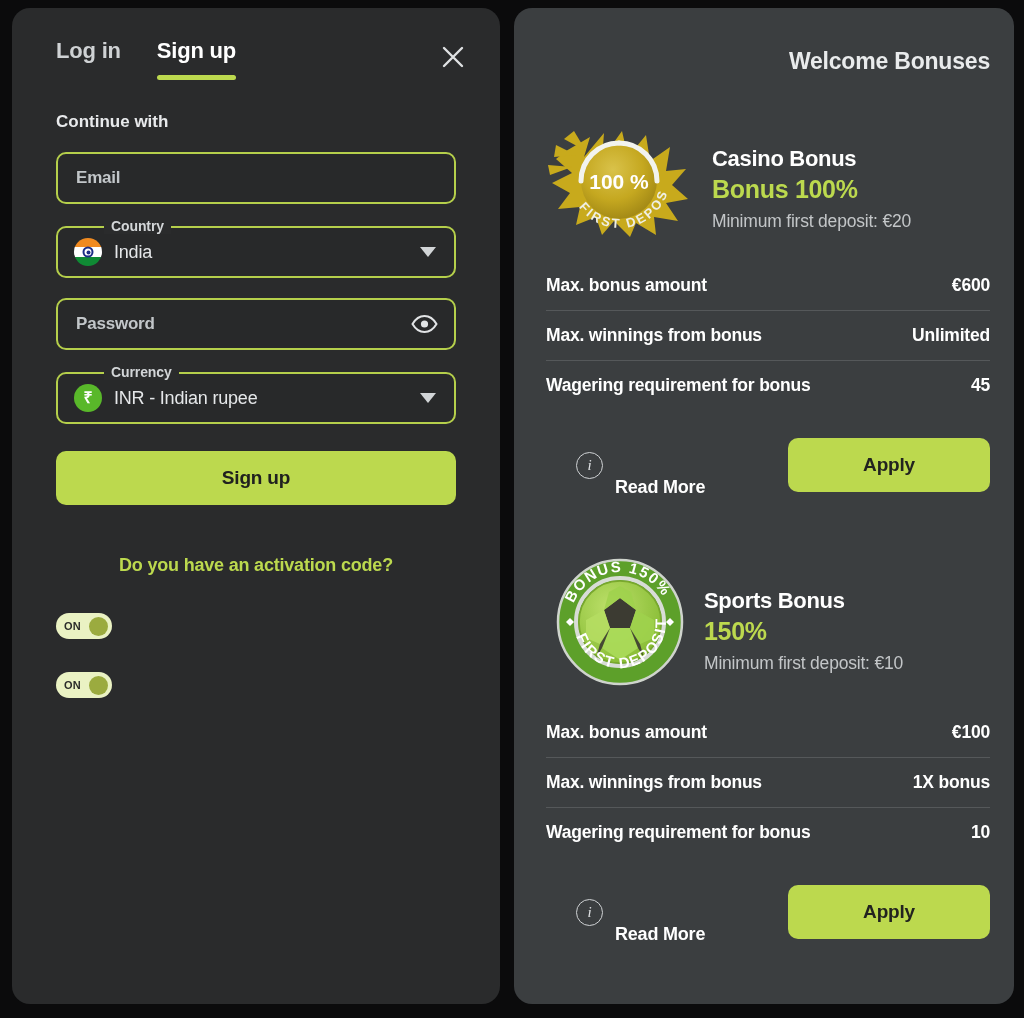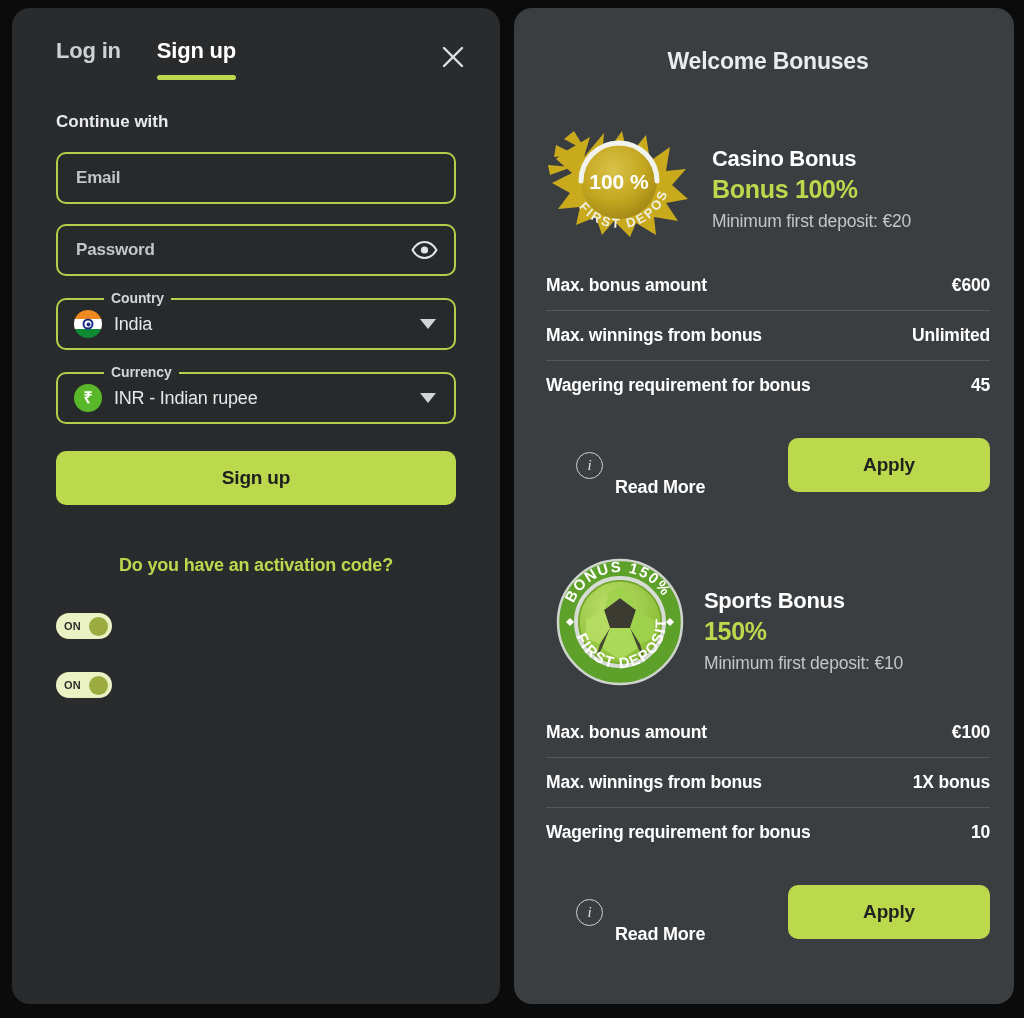--- a/index.html
+++ b/index.html
@@ -238,21 +238,21 @@
 
   
   .bonus-panel {
     flex: 1;
     background: #3b3e40;
     border-radius: 18px;
     padding: 40px 24px 0 32px;
     overflow: hidden;
   }
   .bonus-title {
-    text-align: center;
+    text-align: right;
     font-size: 23px;
     font-weight: bold;
     color: #e9ebec;
     letter-spacing: -0.2px;
   }
 
   .bonus-card { margin-top: 46px; }
   .bonus-card.second { margin-top: 60px; }
 
   .bonus-head {
@@ -370,37 +370,37 @@
         <path d="M4 4 L22 22 M22 4 L4 22" stroke="#dfe1e3" stroke-width="2.4" stroke-linecap="round"></path>
       </svg>
     </div>
 
     <div class="continue-with">Continue with</div>
 
     <div class="field">
       <span class="ph">Email</span>
     </div>
 
+    <div class="field select">
+      <span class="legend">Country</span>
+      <span class="circ-icon flag-in">
+        <span class="chakra"></span>
+      </span>
+      <span class="value">India</span>
+      <span class="caret"></span>
+    </div>
+
     <div class="field">
       <span class="ph">Password</span>
       <span class="eye-btn">
         <svg width="27" height="18" viewBox="0 0 27 18" aria-hidden="true">
           <path d="M1.5 9 C5 3 9.5 1 13.5 1 C17.5 1 22 3 25.5 9 C22 15 17.5 17 13.5 17 C9.5 17 5 15 1.5 9 Z" fill="none" stroke="#e2e4e6" stroke-width="2"></path>
           <circle cx="13.5" cy="9" r="3.6" fill="#e2e4e6"></circle>
         </svg>
       </span>
-    </div>
-
-    <div class="field select">
-      <span class="legend">Country</span>
-      <span class="circ-icon flag-in">
-        <span class="chakra"></span>
-      </span>
-      <span class="value">India</span>
-      <span class="caret"></span>
     </div>
 
     <div class="field select">
       <span class="legend">Currency</span>
       <span class="circ-icon cur-inr">₹</span>
       <span class="value">INR - Indian rupee</span>
       <span class="caret"></span>
     </div>
 
     <button class="signup-btn">Sign up</button>

